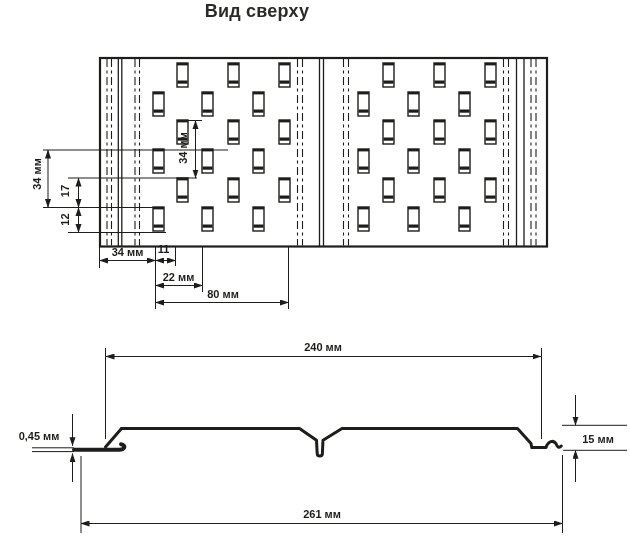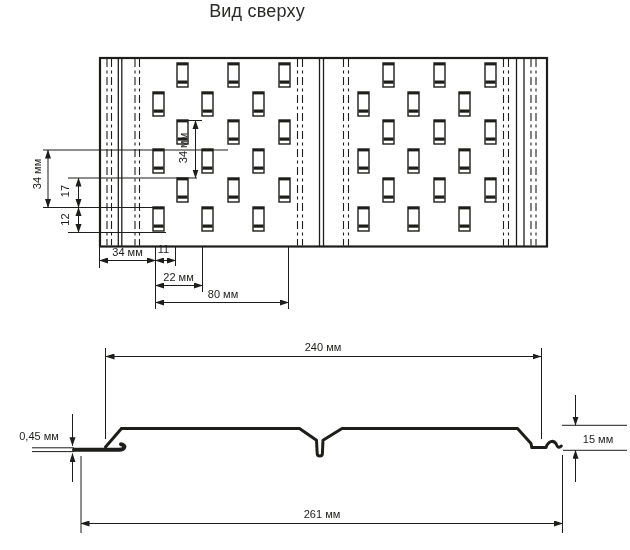--- a/index.html
+++ b/index.html
@@ -1,17 +1,17 @@
 <!DOCTYPE html>
 <html><head>
 <meta charset="utf-8">
 <style>
   html,body{margin:0;padding:0;background:#fff;}
   .canvas{position:relative;width:630px;height:550px;background:#fff;overflow:hidden;
-          font-family:"Liberation Sans",sans-serif;}
+          font-family:"Liberation Sans",sans-serif;font-weight:bold;}
   .title{position:absolute;left:257px;top:1px;transform:translateX(-50%);
          font-size:18px;letter-spacing:.2px;color:#2b2a29;white-space:nowrap;}
   svg{position:absolute;left:0;top:0;}
   svg text{font-family:"Liberation Sans",sans-serif;font-size:11px;fill:#1d1d1b;}
   .thin{stroke:#1d1d1b;stroke-width:1;fill:none;}
   .dash{stroke:#1d1d1b;stroke-width:1.1;fill:none;stroke-dasharray:8 3.5 3 3.5;}
   .seam{stroke:#1d1d1b;stroke-width:1.3;fill:none;}
   .dim{stroke:#1d1d1b;stroke-width:1;fill:none;}
   .prof{stroke:#1d1d1b;stroke-width:3;fill:none;stroke-linejoin:round;stroke-linecap:round;}
 </style>

